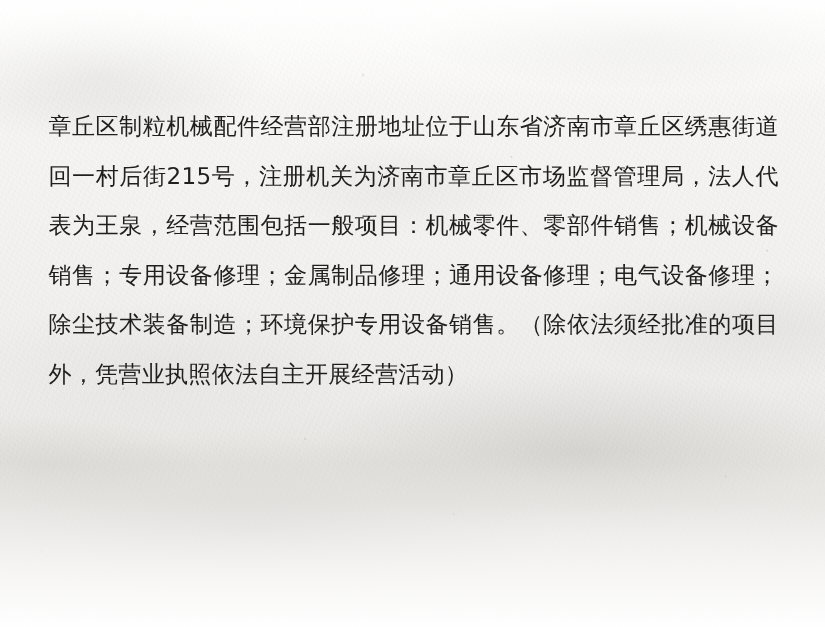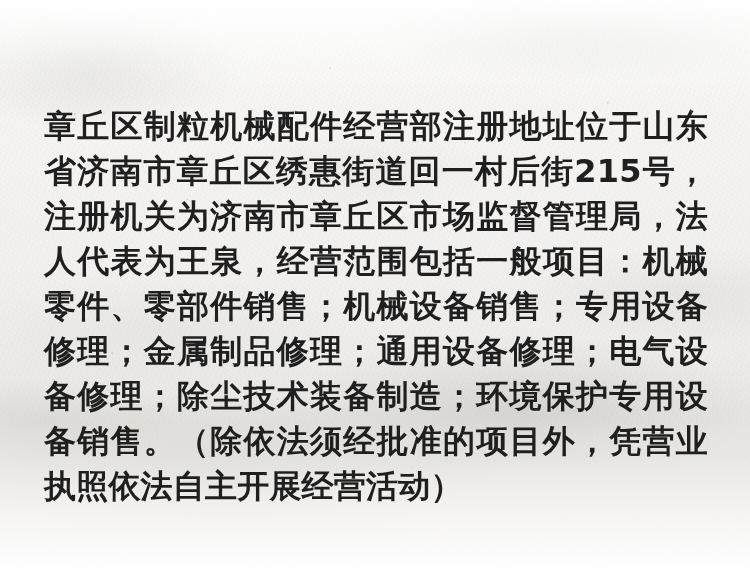--- a/index.html
+++ b/index.html
@@ -71,27 +71,26 @@
     background:
       linear-gradient(180deg, rgba(255,255,255,0.85) 0%, rgba(255,255,255,0.3) 9%, rgba(255,255,255,0) 16%);
   }
 
   .article-body {
     position: absolute;
     left: 44px;
     top: 72px;
     width: 664px;
     color: #1f1f1f;
-    font-size: 32px;
+    font-size: 21px;
     line-height: 45px;
     letter-spacing: 0.2px;
     text-align: justify;
     text-justify: inter-ideograph;
     white-space: pre-wrap;
-    font-weight: bold;
   }
 </style>
 </head>
 <body>
 
 <div class="page">
   <div class="bg-layer bg-base"></div>
   <div class="bg-layer bg-splotch"></div>
   <div class="bg-layer bg-grain"></div>
   <div class="bg-layer bg-speckle"></div>

